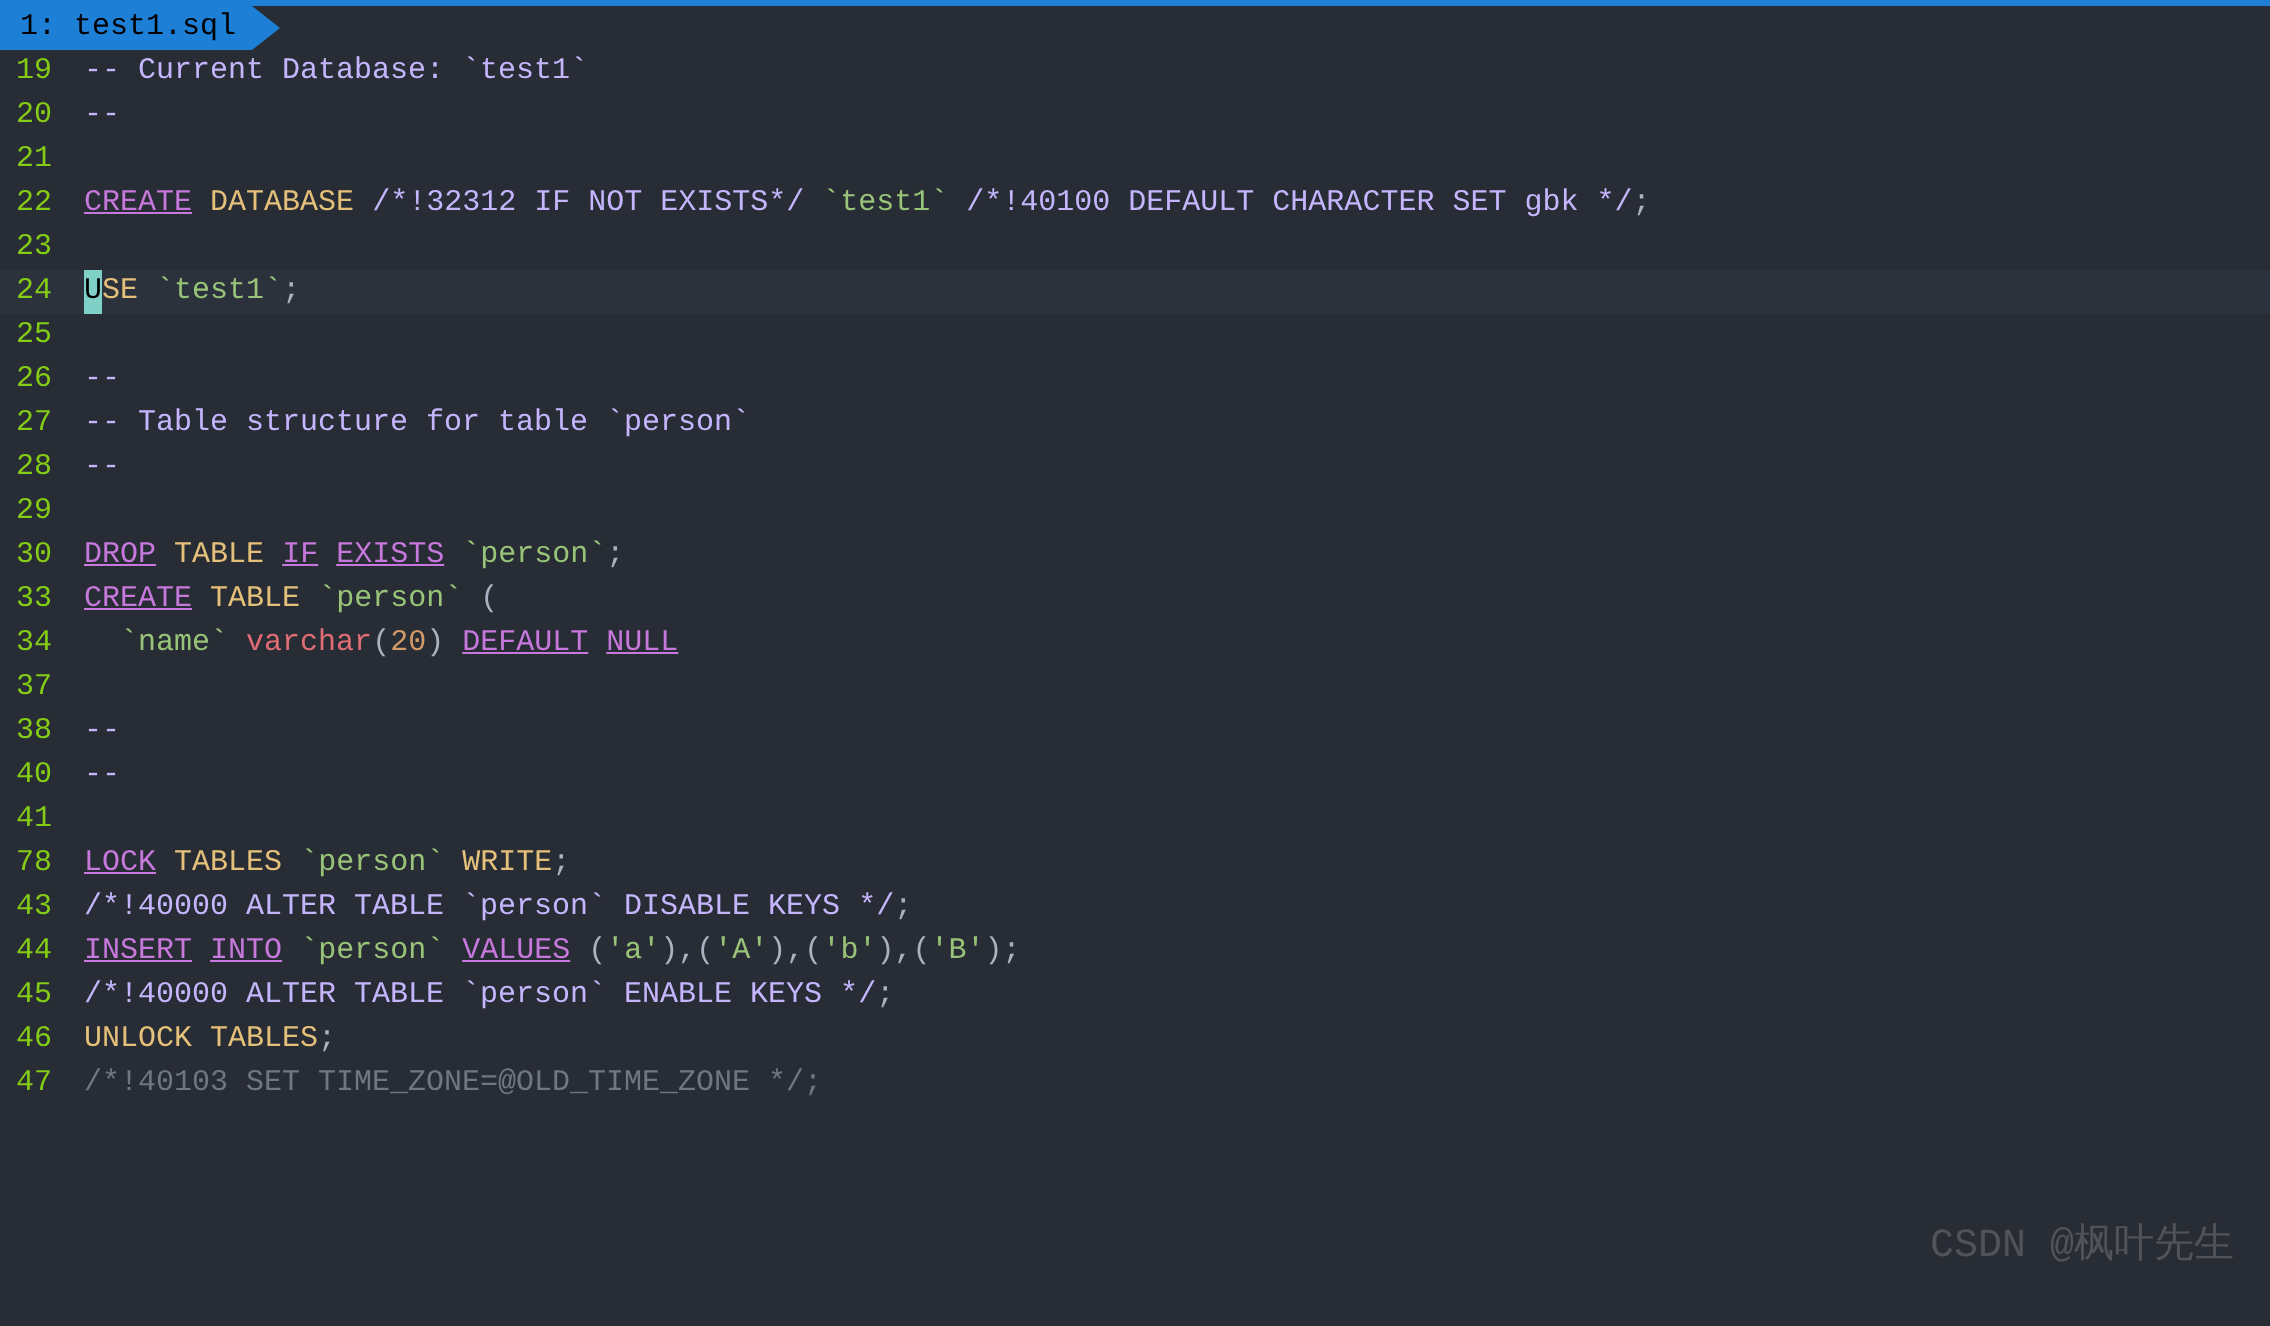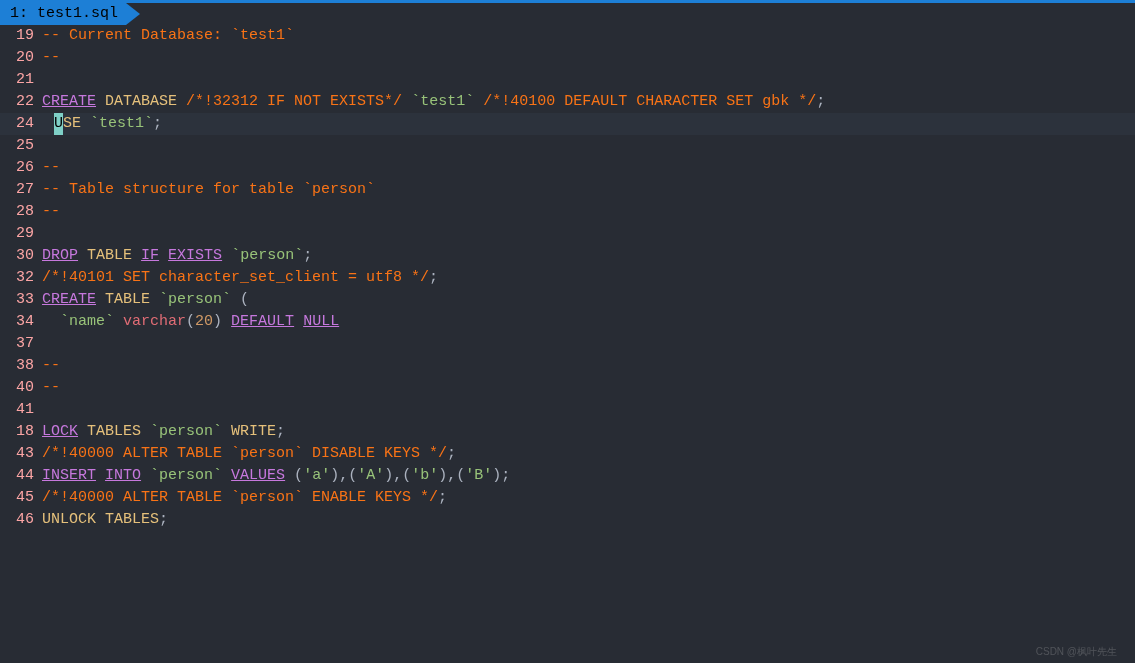--- a/index.html
+++ b/index.html
@@ -51,87 +51,87 @@
     width: 100%;
   }
   .line {
     display: flex;
     align-items: flex-start;
     height: 22px;
     white-space: pre;
   }
   .line.current {
     background: #2c323c;
-    gap: 12px;
   }
   .gutter {
     width: 42px;
-    text-align: right;
+    text-align: center;
     padding-right: 8px;
-    color: #fca5a5;
+    color: #84cc16;
     user-select: none;
     flex-shrink: 0;
   }
   .code {
     flex: 1;
     white-space: pre;
   }
   .cursor {
     display: inline-block;
     background: #7fd0c7;
     color: #000;
   }
-  .cmt  { color: #f97316; }       
+  .cmt  { color: #c4b5fd; }       
   .kw   { color: #c678dd; text-decoration: underline; }       
   .id   { color: #e5c07b; }       
   .str  { color: #98c379; }       
   .num  { color: #d19a66; }       
   .wht  { color: #abb2bf; }       
   .dim  { color: #707682; }
   .red  { color: #e06c75; }
   .watermark {
     position: absolute;
     right: 18px;
-    bottom: 0;
+    bottom: 28px;
     color: rgba(200,200,200,0.25);
-    font-family: Liberation Sans, sans-serif;
-    font-size: 10px;
+    font-family: Liberation Mono, monospace;
+    font-size: 20px;
     pointer-events: none;
   }
 </style>
 </head>
 <body>
 
 <div class="top-border"></div>
 
 <div class="tab-bar">
   <div class="tab">
     <span class="tab-index">1:</span><span>&nbsp;</span><span class="tab-name">test1.sql</span>
   </div>
 </div>
 
 <div class="editor" id="editor">
     <div class="line"><div class="gutter">19</div><div class="code"><span class="cmt">-- Current Database: `test1`</span></div></div>
     <div class="line"><div class="gutter">20</div><div class="code"><span class="cmt">--</span></div></div>
     <div class="line"><div class="gutter">21</div><div class="code"></div></div>
     <div class="line"><div class="gutter">22</div><div class="code"><span class="kw">CREATE</span><span class="wht"> </span><span class="id">DATABASE</span><span class="wht"> </span><span class="cmt">/*!32312 IF NOT EXISTS*/</span><span class="wht"> </span><span class="str">`test1`</span><span class="wht"> </span><span class="cmt">/*!40100 DEFAULT CHARACTER SET gbk */</span><span class="wht">;</span></div></div>
+    <div class="line"><div class="gutter">23</div><div class="code"></div></div>
     <div class="line current"><div class="gutter">24</div><div class="code"><span class="cursor">U</span><span class="id">SE</span><span class="wht"> </span><span class="str">`test1`</span><span class="wht">;</span></div></div>
     <div class="line"><div class="gutter">25</div><div class="code"></div></div>
     <div class="line"><div class="gutter">26</div><div class="code"><span class="cmt">--</span></div></div>
     <div class="line"><div class="gutter">27</div><div class="code"><span class="cmt">-- Table structure for table `person`</span></div></div>
     <div class="line"><div class="gutter">28</div><div class="code"><span class="cmt">--</span></div></div>
     <div class="line"><div class="gutter">29</div><div class="code"></div></div>
     <div class="line"><div class="gutter">30</div><div class="code"><span class="kw">DROP</span><span class="wht"> </span><span class="id">TABLE</span><span class="wht"> </span><span class="kw">IF</span><span class="wht"> </span><span class="kw">EXISTS</span><span class="wht"> </span><span class="str">`person`</span><span class="wht">;</span></div></div>
-    <div class="line"><div class="gutter">32</div><div class="code"><span class="cmt">/*!40101 SET character_set_client = utf8 */</span><span class="wht">;</span></div></div>
     <div class="line"><div class="gutter">33</div><div class="code"><span class="kw">CREATE</span><span class="wht"> </span><span class="id">TABLE</span><span class="wht"> </span><span class="str">`person`</span><span class="wht"> (</span></div></div>
     <div class="line"><div class="gutter">34</div><div class="code"><span class="wht">  </span><span class="str">`name`</span><span class="wht"> </span><span class="red">varchar</span><span class="wht">(</span><span class="num">20</span><span class="wht">) </span><span class="kw">DEFAULT</span><span class="wht"> </span><span class="kw">NULL</span></div></div>
     <div class="line"><div class="gutter">37</div><div class="code"></div></div>
     <div class="line"><div class="gutter">38</div><div class="code"><span class="cmt">--</span></div></div>
     <div class="line"><div class="gutter">40</div><div class="code"><span class="cmt">--</span></div></div>
     <div class="line"><div class="gutter">41</div><div class="code"></div></div>
-    <div class="line"><div class="gutter">18</div><div class="code"><span class="kw">LOCK</span><span class="wht"> </span><span class="id">TABLES</span><span class="wht"> </span><span class="str">`person`</span><span class="wht"> </span><span class="id">WRITE</span><span class="wht">;</span></div></div>
+    <div class="line"><div class="gutter">78</div><div class="code"><span class="kw">LOCK</span><span class="wht"> </span><span class="id">TABLES</span><span class="wht"> </span><span class="str">`person`</span><span class="wht"> </span><span class="id">WRITE</span><span class="wht">;</span></div></div>
     <div class="line"><div class="gutter">43</div><div class="code"><span class="cmt">/*!40000 ALTER TABLE `person` DISABLE KEYS */</span><span class="wht">;</span></div></div>
     <div class="line"><div class="gutter">44</div><div class="code"><span class="kw">INSERT</span><span class="wht"> </span><span class="kw">INTO</span><span class="wht"> </span><span class="str">`person`</span><span class="wht"> </span><span class="kw">VALUES</span><span class="wht"> (</span><span class="str">'a'</span><span class="wht">),(</span><span class="str">'A'</span><span class="wht">),(</span><span class="str">'b'</span><span class="wht">),(</span><span class="str">'B'</span><span class="wht">);</span></div></div>
     <div class="line"><div class="gutter">45</div><div class="code"><span class="cmt">/*!40000 ALTER TABLE `person` ENABLE KEYS */</span><span class="wht">;</span></div></div>
     <div class="line"><div class="gutter">46</div><div class="code"><span class="id">UNLOCK</span><span class="wht"> </span><span class="id">TABLES</span><span class="wht">;</span></div></div>
+    <div class="line"><div class="gutter">47</div><div class="code"><span class="dim">/*!40103 SET TIME_ZONE=@OLD_TIME_ZONE */;</span></div></div>
   </div>
 
 <div class="watermark">CSDN @枫叶先生</div>
 
 </body></html>

